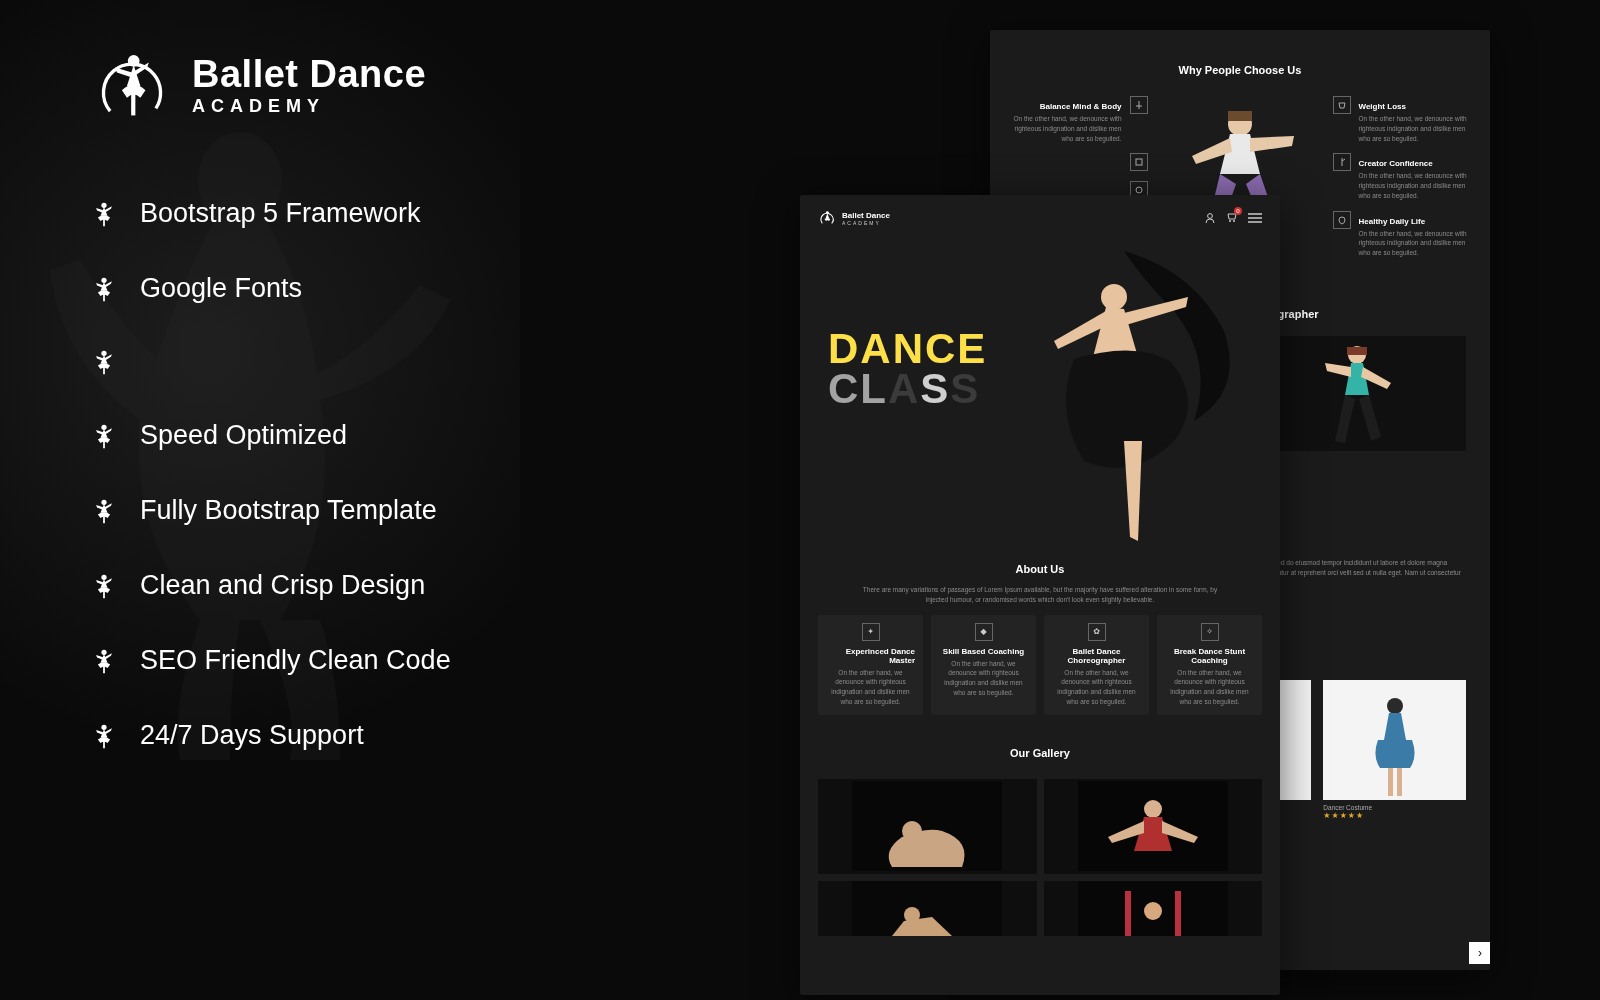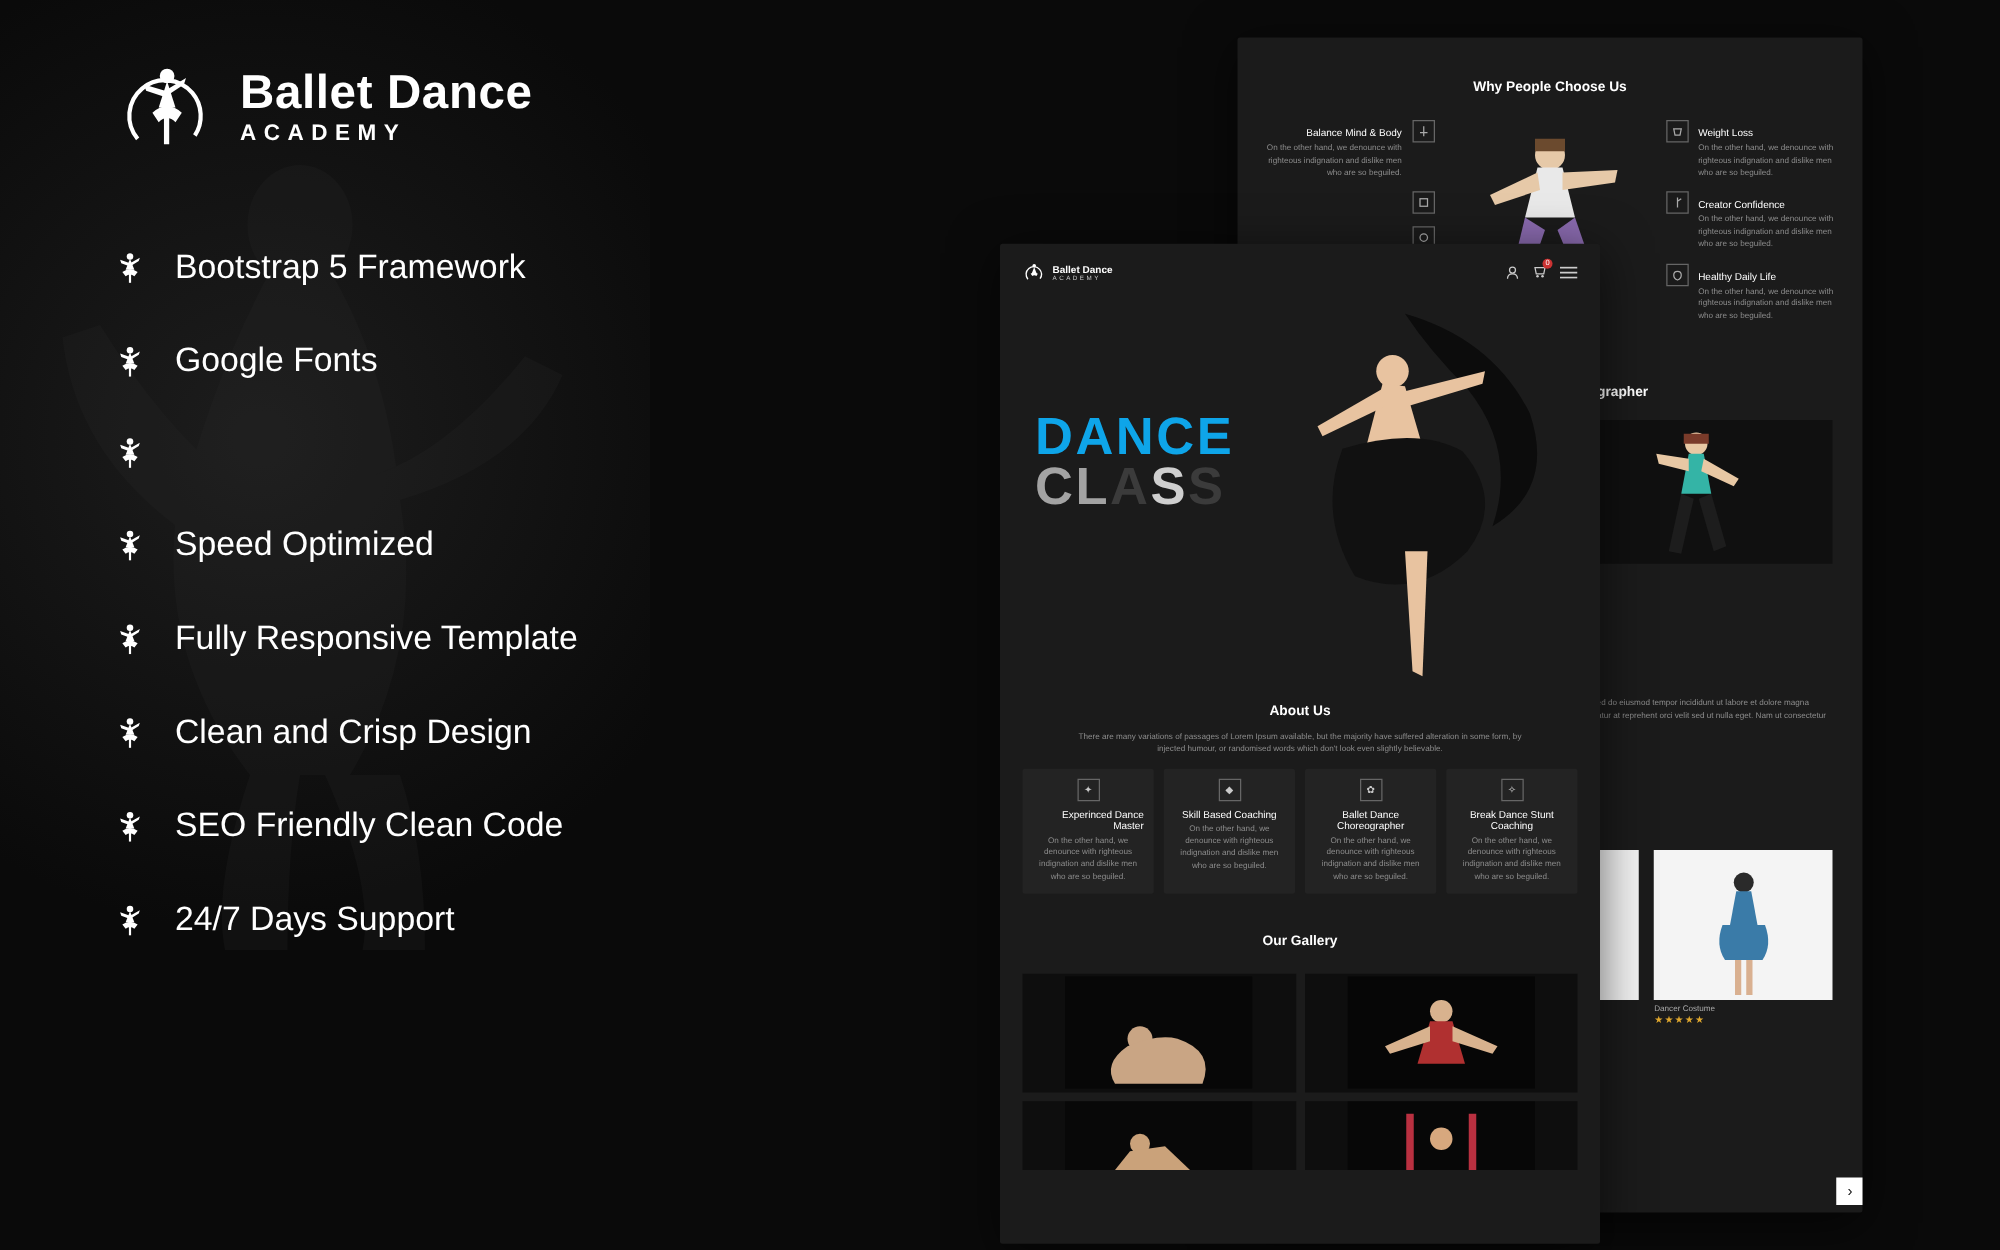--- a/index.html
+++ b/index.html
@@ -50,21 +50,21 @@
   .mock-section-title { color:#fff; font-size:11px; font-weight:600; text-align:center; margin:12px 0 10px;}
   .mock-small { font-size:6.5px; line-height:1.5; color:#8c8c8c; }
   .card-dark { background:#232323; border-radius:2px; padding:8px; }
   .icon-sq { width:18px; height:18px; border:1px solid #666; display:flex; align-items:center;justify-content:center;}
 
   
   .ma-header{display:flex;justify-content:space-between;align-items:center;padding:14px 18px;}
   .ma-logo{display:flex;align-items:center;gap:6px;}
   .ma-hero{position:relative;height:310px;}
   .ma-hero-title{position:absolute;left:28px;top:88px;font-size:42px;font-weight:800;letter-spacing:2px;line-height:.95;color:#3b3b3b;}
-  .ma-hero-title span{color:#0ea5e9;}
+  .ma-hero-title span{color:#fde047;}
   .ma-about{padding:0 26px;text-align:center;}
   .ma-cards{display:flex;gap:8px;padding:10px 18px 0;}
   .ma-cards .card-dark{flex:1;}
   .ma-gallery{display:grid;grid-template-columns:1fr 1fr;gap:7px;padding:10px 18px 0;}
   .ma-gallery .gitem{height:95px;background:#0e0e0e;display:flex;align-items:center;justify-content:center;}
 
   
   .mb-top{padding-top:22px;}
   .mb-choose{display:flex;gap:10px;padding:10px 20px;align-items:flex-start;}
   .mb-choose-col{display:flex;flex-direction:column;gap:10px;flex:1;}
@@ -84,21 +84,21 @@
 
   .mb-products{padding:12px 24px 0;}
   .mb-prod-row{display:flex;gap:12px;margin-top:8px;}
   .mb-prod{flex:1;}
   .mb-prod-img{height:120px;background:#f4f4f4;display:flex;align-items:flex-end;justify-content:center;}
   .mb-prod-cap{font-size:6.5px;margin-top:4px;color:#aaa;}
   .mb-stars{color:#e0a82e;font-size:8px;letter-spacing:1px;}
 
   .mb-next{position:absolute;right:-1px;bottom:6px;width:22px;height:22px;background:#fff;color:#111;display:flex;align-items:center;justify-content:center;font-size:12px;}
 
-  .card-title{color:#fff;font-size:8px;font-weight:400;margin:6px 0 3px;}
+  .card-title{color:#fff;font-size:8px;font-weight:700;margin:6px 0 3px;}
 </style>
 </head>
 <body>
 
 <div class="bg-figure">
   <svg class="bg-fig-svg" width="460" height="700" viewBox="0 0 460 700">
     <g fill="#2a2a2a">
       <ellipse cx="220" cy="120" rx="42" ry="48"></ellipse>
       <path d="M200 150 Q150 240 120 360 Q110 470 180 560 L260 560 Q320 460 300 340 Q290 230 240 150 Z"></path>
       <path d="M120 360 Q40 300 30 210 L60 200 Q110 280 160 320 Z"></path>
@@ -181,21 +181,21 @@
     <div class="feature-row">
         <svg class="feature-icon" viewBox="0 0 32 32">
           <g fill="#fff">
             <circle cx="16" cy="6" r="3"></circle>
             <path d="M16 8 L12 18 L20 18 Z"></path>
             <path d="M9 20 Q16 15 23 20 L20 24 Q16 21 12 24 Z"></path>
             <rect x="15" y="20" width="2" height="10"></rect>
             <path d="M7 9 L16 12 L25 7 L24 10 L16 15 L8 12 Z"></path>
           </g>
         </svg>
-        <span class="feature-label">Fully Responsive Template</span>
+        <span class="feature-label">Fully Bootstrap Template</span>
       </div>
     <div class="feature-row">
         <svg class="feature-icon" viewBox="0 0 32 32">
           <g fill="#fff">
             <circle cx="16" cy="6" r="3"></circle>
             <path d="M16 8 L12 18 L20 18 Z"></path>
             <path d="M9 20 Q16 15 23 20 L20 24 Q16 21 12 24 Z"></path>
             <rect x="15" y="20" width="2" height="10"></rect>
             <path d="M7 9 L16 12 L25 7 L24 10 L16 15 L8 12 Z"></path>
           </g>

